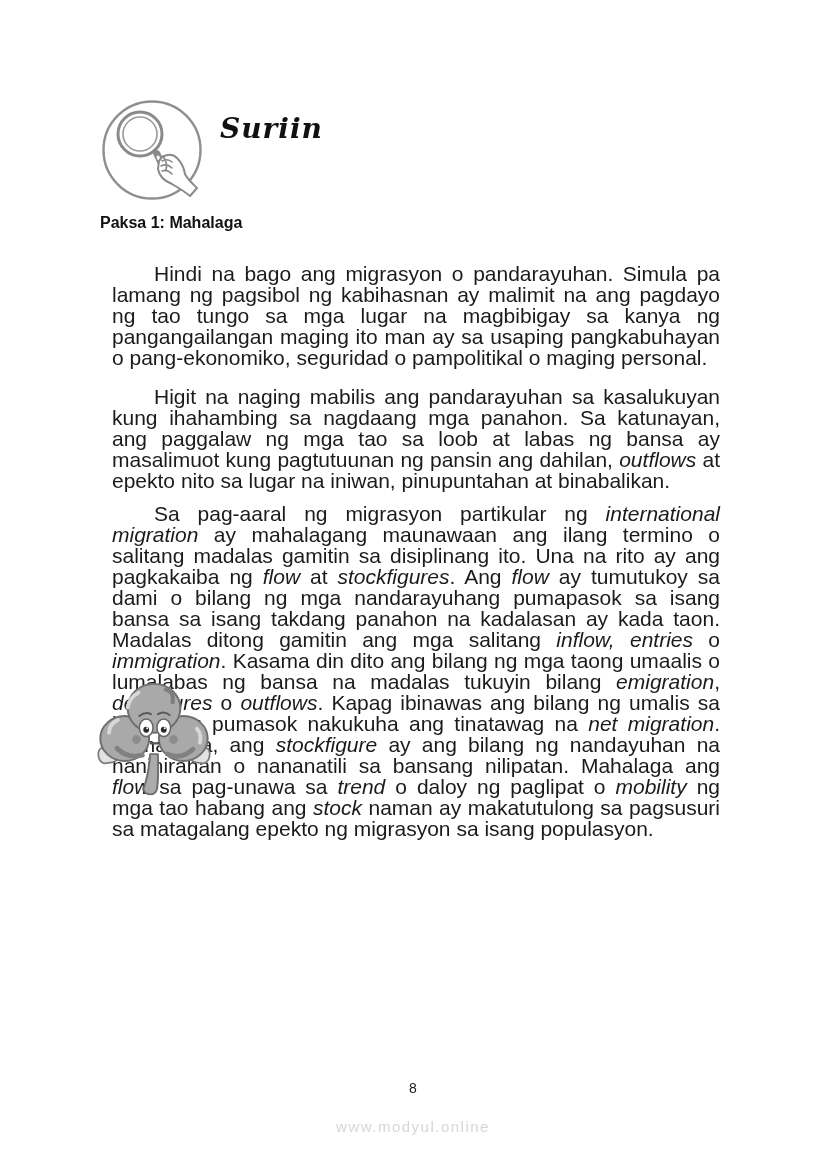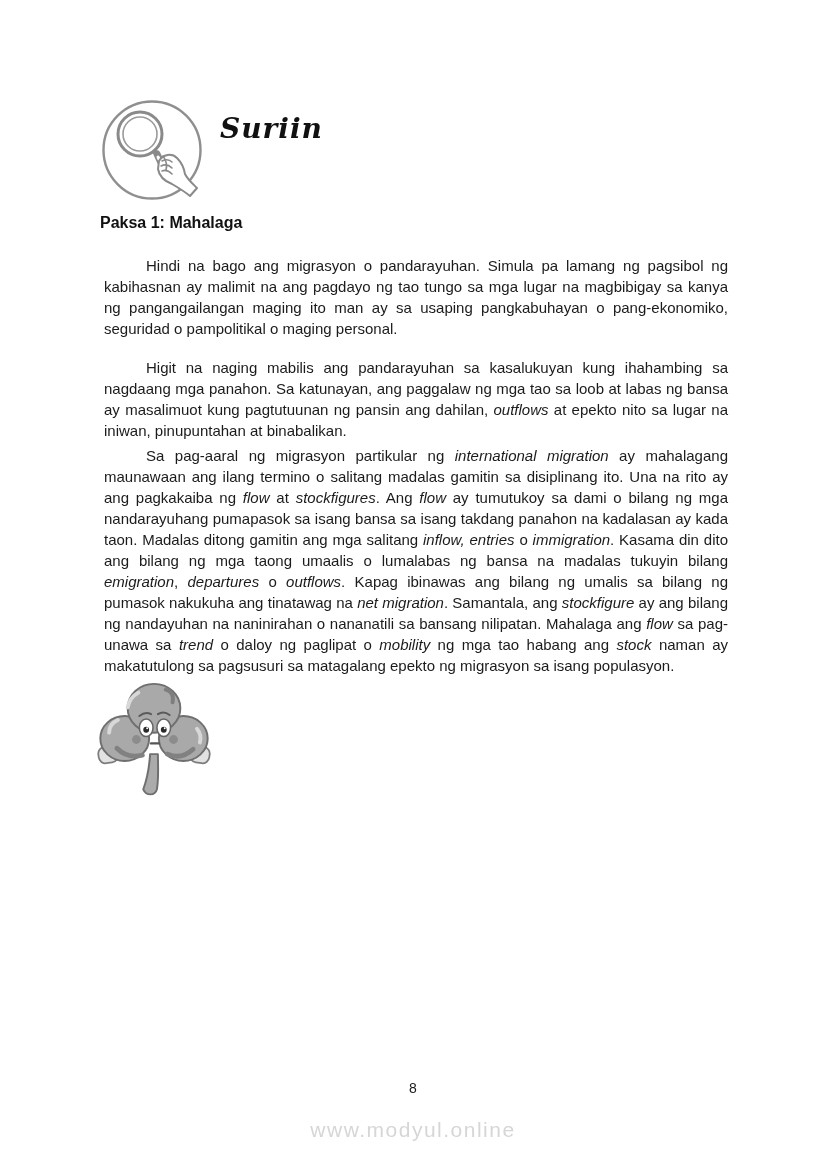--- a/index.html
+++ b/index.html
@@ -22,22 +22,22 @@
     font-size: 28px; letter-spacing: 1px; color: #111;
   }
   .section-heading {
     position: absolute; left: 100px; top: 214px;
     font-size: 16px; font-weight: bold; color: #111;
   }
   .content {
     position: absolute; left: 100px; top: 251px; width: 632px;
   }
   .content p {
-    margin: 4px;
-    font-size: 15px;
+    margin: 12px;
+    font-size: 21px;
     line-height: 21px;
     text-align: justify;
     text-indent: 42px;
     color: #1b1b1b;
   }
   .content p.space-before { margin-top: 18px; }
   .it { font-style: italic; }
   
   .callout {
     position: absolute; left: 95px; top: 678px; width: 637px;
@@ -49,21 +49,21 @@
     font-size: 15px; line-height: 22px;
     text-align: justify; color: #1b1b1b;
   }
   .page-number {
     position: absolute; left: 0; right: 0; top: 1080px;
     text-align: center; font-size: 14px; color: #1b1b1b;
   }
   .watermark {
     position: absolute; left: 0; right: 0; top: 1118px;
     text-align: center;
-    font-size: 21px; letter-spacing: 1.5px;
+    font-size: 15px; letter-spacing: 1.5px;
     color: #d6d6d6;
   }
 </style>
 </head>
 <body>
 
 <div class="page">
 
   <div class="header">
     <div class="icon-wrap">

